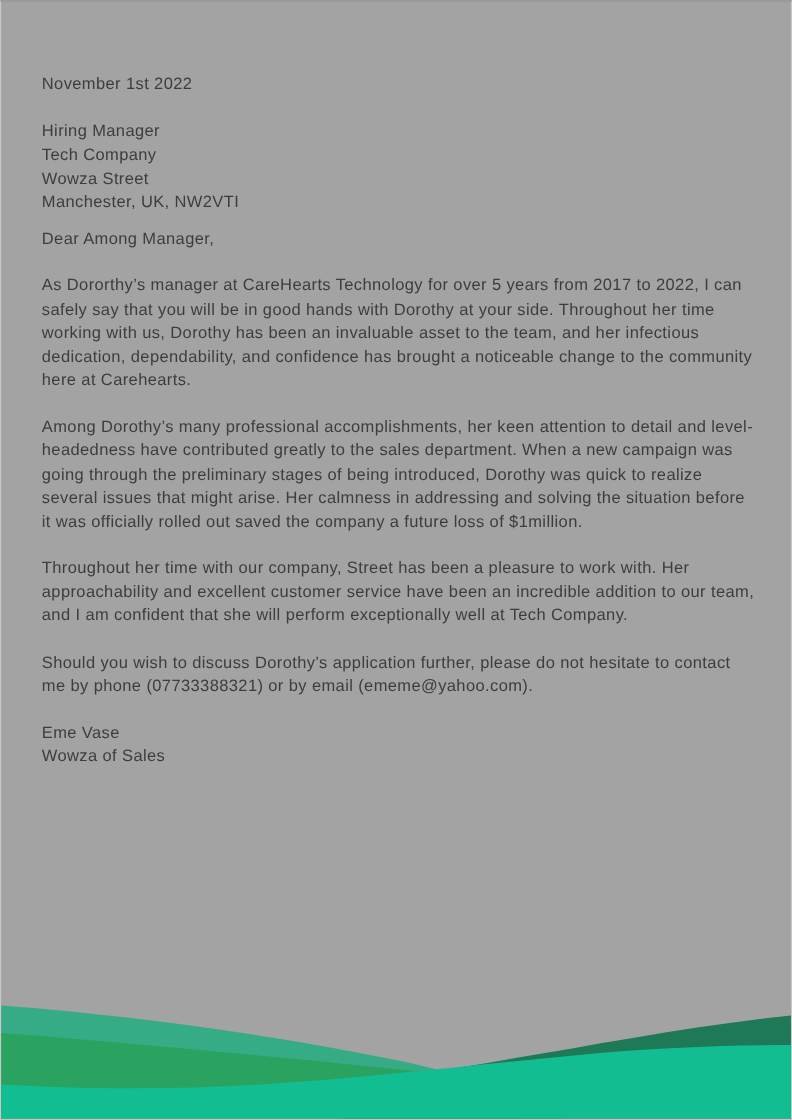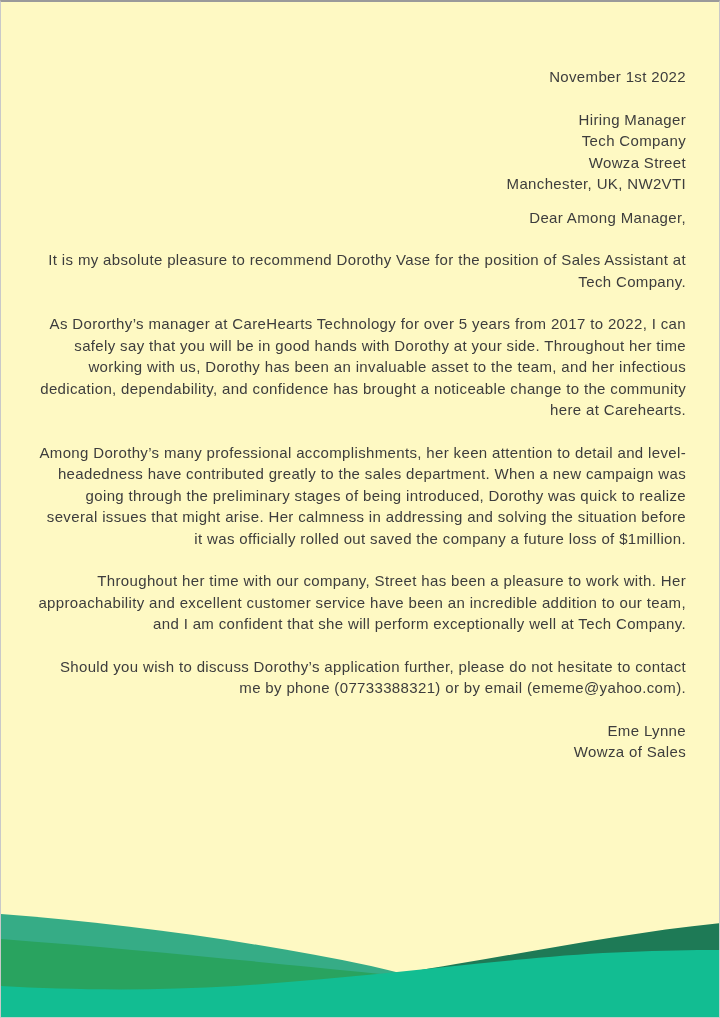--- a/index.html
+++ b/index.html
@@ -5,25 +5,24 @@
   * { margin: 0; padding: 0; box-sizing: border-box; }
   html, body { width: 720px; height: 1018px; background: #ffffff; }
   body {
     font-family: "Liberation Sans", "DejaVu Sans", sans-serif;
     position: relative;
     overflow: hidden;
   }
   .page {
     position: absolute;
     inset: 0;
-    background: #fef9c3;
+    background: #a3a3a3;
     border: 1px solid #c9c9c9;
     border-top: 2px solid #9a9a9a;
     overflow: hidden;
-    text-align: right;
   }
   .content {
     position: absolute;
     top: 64px;
     left: 37px;
     width: 648px;
     color: #3d3d3d;
     font-size: 15px;
     line-height: 21.5px;
     letter-spacing: 0.35px;
@@ -52,29 +51,28 @@
 
     <div class="block address-block">
       <p>Hiring Manager</p>
       <p>Tech Company</p>
       <p>Wowza Street</p>
       <p>Manchester, UK, NW2VTI</p>
     </div>
 
     <p>Dear Among Manager,</p>
 
-    <p>It is my absolute pleasure to recommend Dorothy Vase for the position of Sales Assistant at Tech Company.</p>
     <p>As Dororthy’s manager at CareHearts Technology for over 5 years from 2017 to 2022, I can safely say that you will be in good hands with Dorothy at your side. Throughout her time working with us, Dorothy has been an invaluable asset to the team, and her infectious dedication, dependability, and confidence has brought a noticeable change to the community here at Carehearts.</p>
     <p>Among Dorothy’s many professional accomplishments, her keen attention to detail and level-headedness have contributed greatly to the sales department. When a new campaign was going through the preliminary stages of being introduced, Dorothy was quick to realize several issues that might arise. Her calmness in addressing and solving the situation before it was officially rolled out saved the company a future loss of $1million.</p>
     <p>Throughout her time with our company, Street has been a pleasure to work with. Her approachability and excellent customer service have been an incredible addition to our team, and I am confident that she will perform exceptionally well at Tech Company.</p>
     <p>Should you wish to discuss Dorothy’s application further, please do not hesitate to contact me by phone (07733388321) or by email (ememe@yahoo.com).</p>
 
 
     <div class="block">
-      <p>Eme Lynne</p>
+      <p>Eme Vase</p>
       <p>Wowza of Sales</p>
     </div>
 
   </div>
 
   <svg class="wave-footer" viewBox="0 0 720 130" preserveAspectRatio="none" aria-hidden="true">
     <path d="M0,27 C120,36 250,54 370,79 C410,88 445,98 470,112 L470,130 L0,130 Z" fill="#36ac86"></path>
     <path d="M720,36 C630,45 540,63 455,77 C420,83 390,88 360,94 C340,98 325,103 310,110 L310,130 L720,130 Z" fill="#1e7a56"></path>
     <path d="M0,52 C130,62 250,74 360,85 C420,91 470,97 510,105 L510,130 L0,130 Z" fill="#29a35f"></path>
     <path d="M0,99 C70,103 150,104 235,99 C340,92 430,81 525,72 C595,65 665,63 720,63 L720,130 L0,130 Z" fill="#12bd92"></path>

